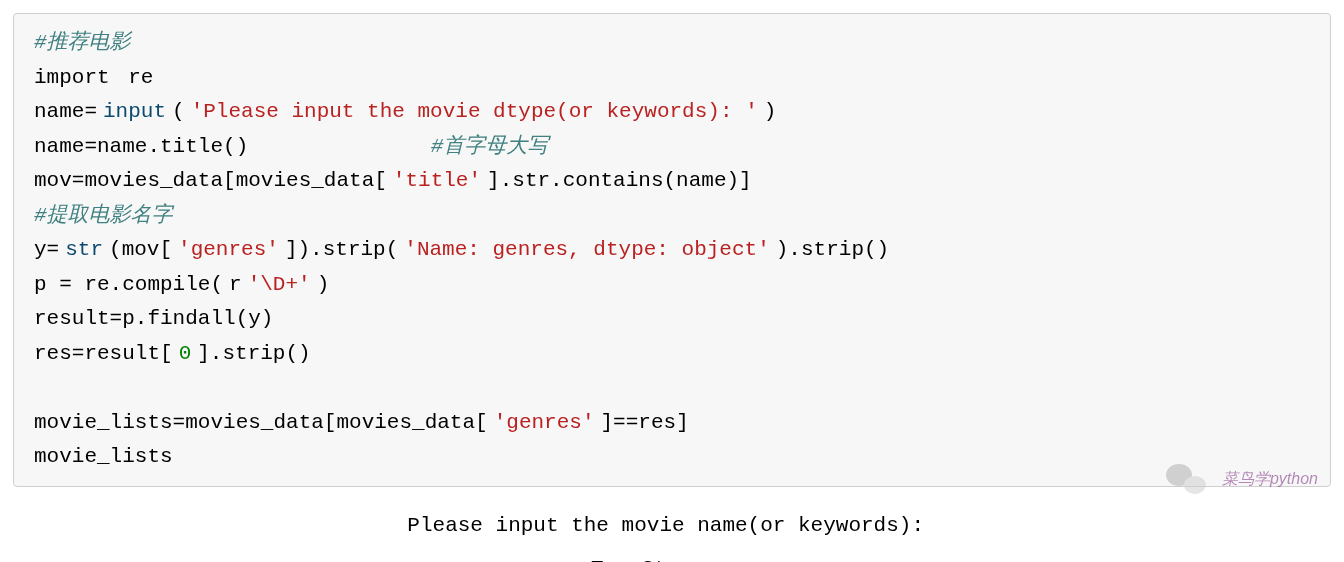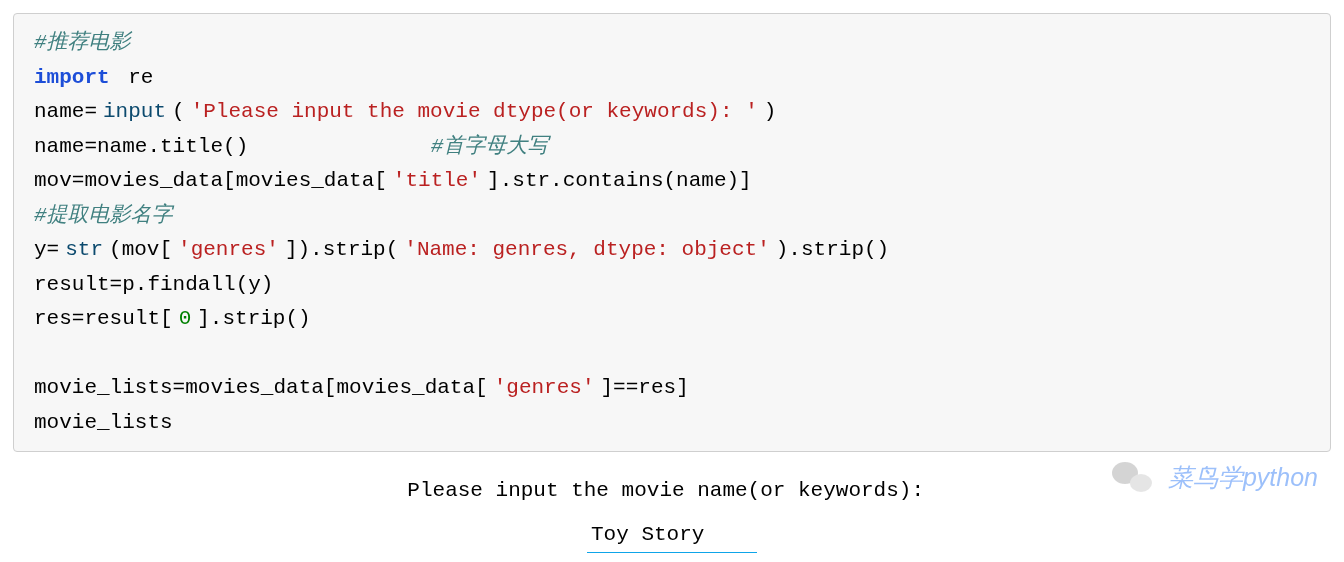--- a/index.html
+++ b/index.html
@@ -15,21 +15,21 @@
       border: 1px solid #cfcfcf;
       border-radius: 4px;
       padding: 10px 14px;
       margin-bottom: 14px;
     }
     .code-line {
       white-space: pre;
       font-family: "Courier New", monospace;
     }
     .comment { color: #408080; font-style: italic; }
-    .keyword { color: #1d4ed8; font-weight: bold; }
+    .keyword { color: #000000; font-weight: normal; }
     .builtin { color: #0c4a6e; }
     .string { color: #ba2121; }
     .number { color: #008000; }
     .prompt-area {
       padding: 6px 14px;
       font-family: "Courier New", monospace;
       display: flex;
       align-items: center;
       gap: 6px;
       flex-direction: column;
@@ -44,22 +44,22 @@
     .watermark {
       position: absolute;
       right: 20px;
       bottom: 60px;
       display: flex;
       align-items: center;
       gap: 10px;
       opacity: 0.5;
       font-family: Arial, sans-serif;
       font-style: italic;
-      font-size: 25px;
-      color: #3b82f6;
+      font-size: 16px;
+      color: #701a75;
     }
     .wechat-icon {
       width: 40px;
       height: 34px;
       position: relative;
     }
     .wechat-icon::before {
       content: "";
       position: absolute;
       width: 26px;
@@ -89,20 +89,21 @@
 <body>
 
 <div class="code-block">
   <div class="code-line"><span class="comment">#推荐电影</span></div>
   <div class="code-line"><span class="keyword">import</span><span> re</span></div>
   <div class="code-line"><span>name=</span><span class="builtin">input</span><span>(</span><span class="string">'Please input the movie dtype(or keywords): '</span><span>)</span></div>
   <div class="code-line"><span>name=name.title()              </span><span class="comment">#首字母大写</span></div>
   <div class="code-line"><span>mov=movies_data[movies_data[</span><span class="string">'title'</span><span>].str.contains(name)]</span></div>
   <div class="code-line"><span class="comment">#提取电影名字</span></div>
   <div class="code-line"><span>y=</span><span class="builtin">str</span><span>(mov[</span><span class="string">'genres'</span><span>]).strip(</span><span class="string">'Name: genres, dtype: object'</span><span>).strip()</span></div>
+  <div class="code-line"><span>p = re.compile(</span><span>r</span><span class="string">'\D+'</span><span>)</span></div>
   <div class="code-line"><span>result=p.findall(y)</span></div>
   <div class="code-line"><span>res=result[</span><span class="number">0</span><span>].strip()</span></div>
   <div class="code-line"><span></span>&nbsp;</div>
   <div class="code-line"><span>movie_lists=movies_data[movies_data[</span><span class="string">'genres'</span><span>]==res]</span></div>
   <div class="code-line"><span>movie_lists</span></div>
 </div>
 
 <div class="prompt-area">
   <span class="prompt-text">Please input the movie name(or keywords): </span>
   <span class="input-underline">Toy Story</span>

